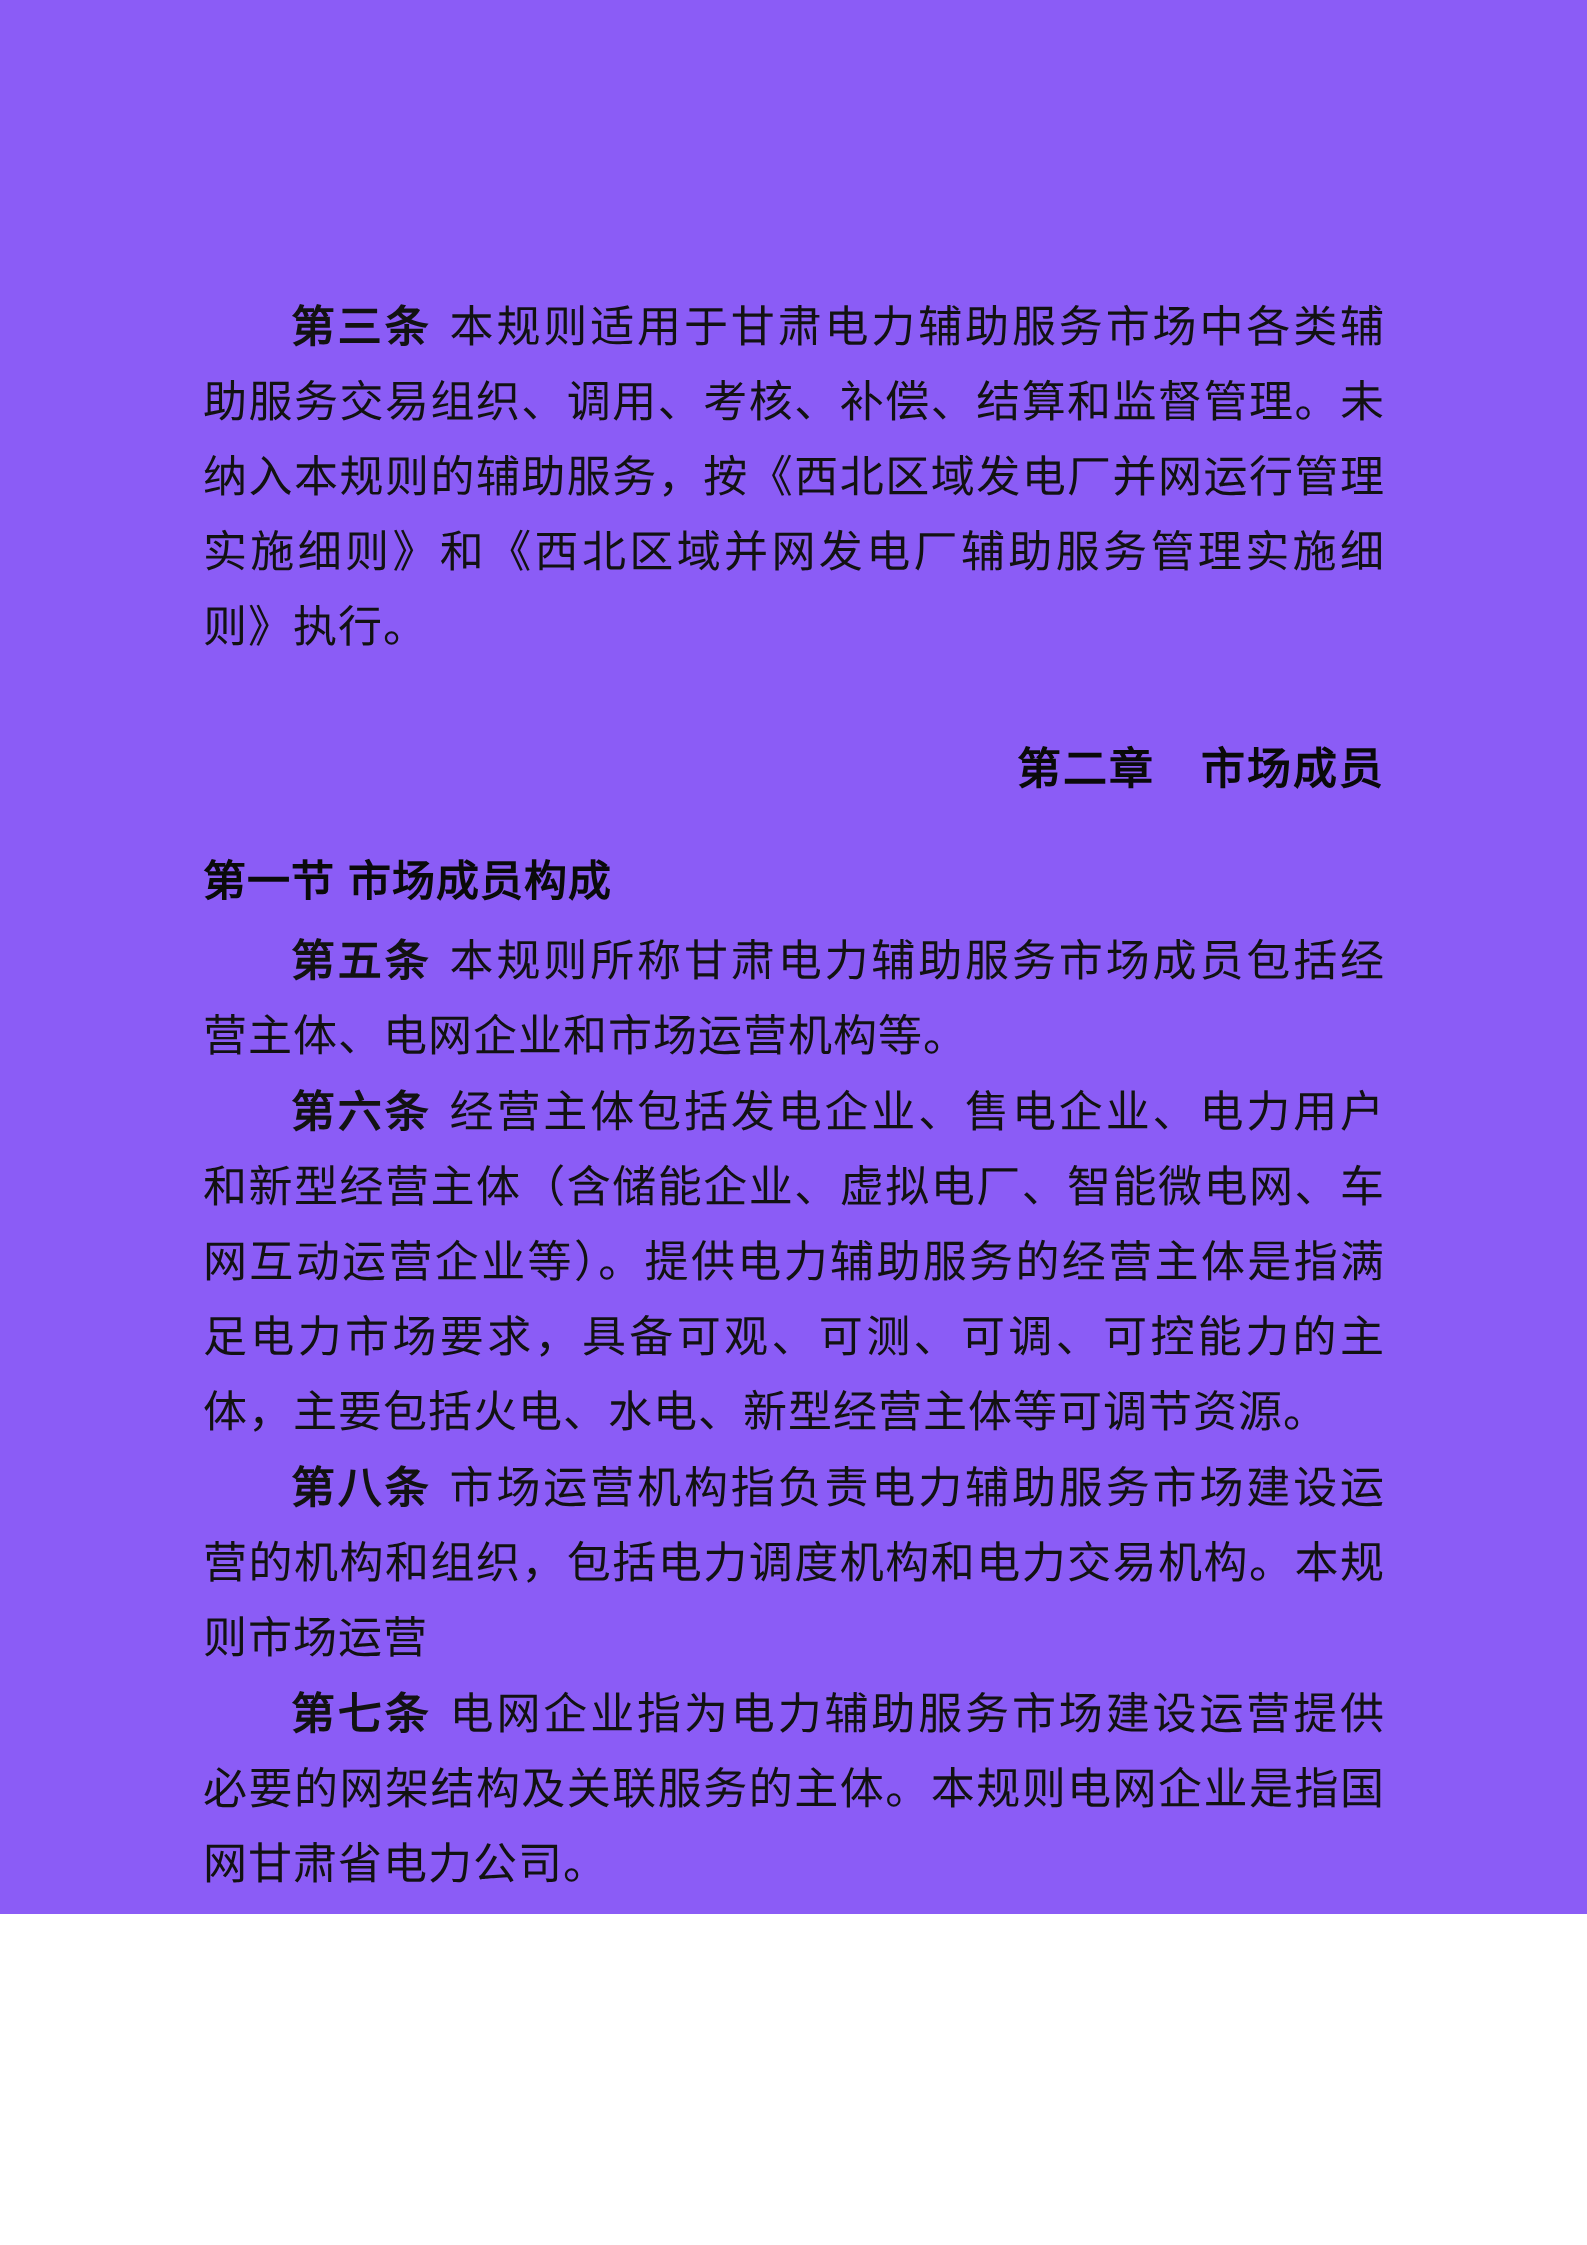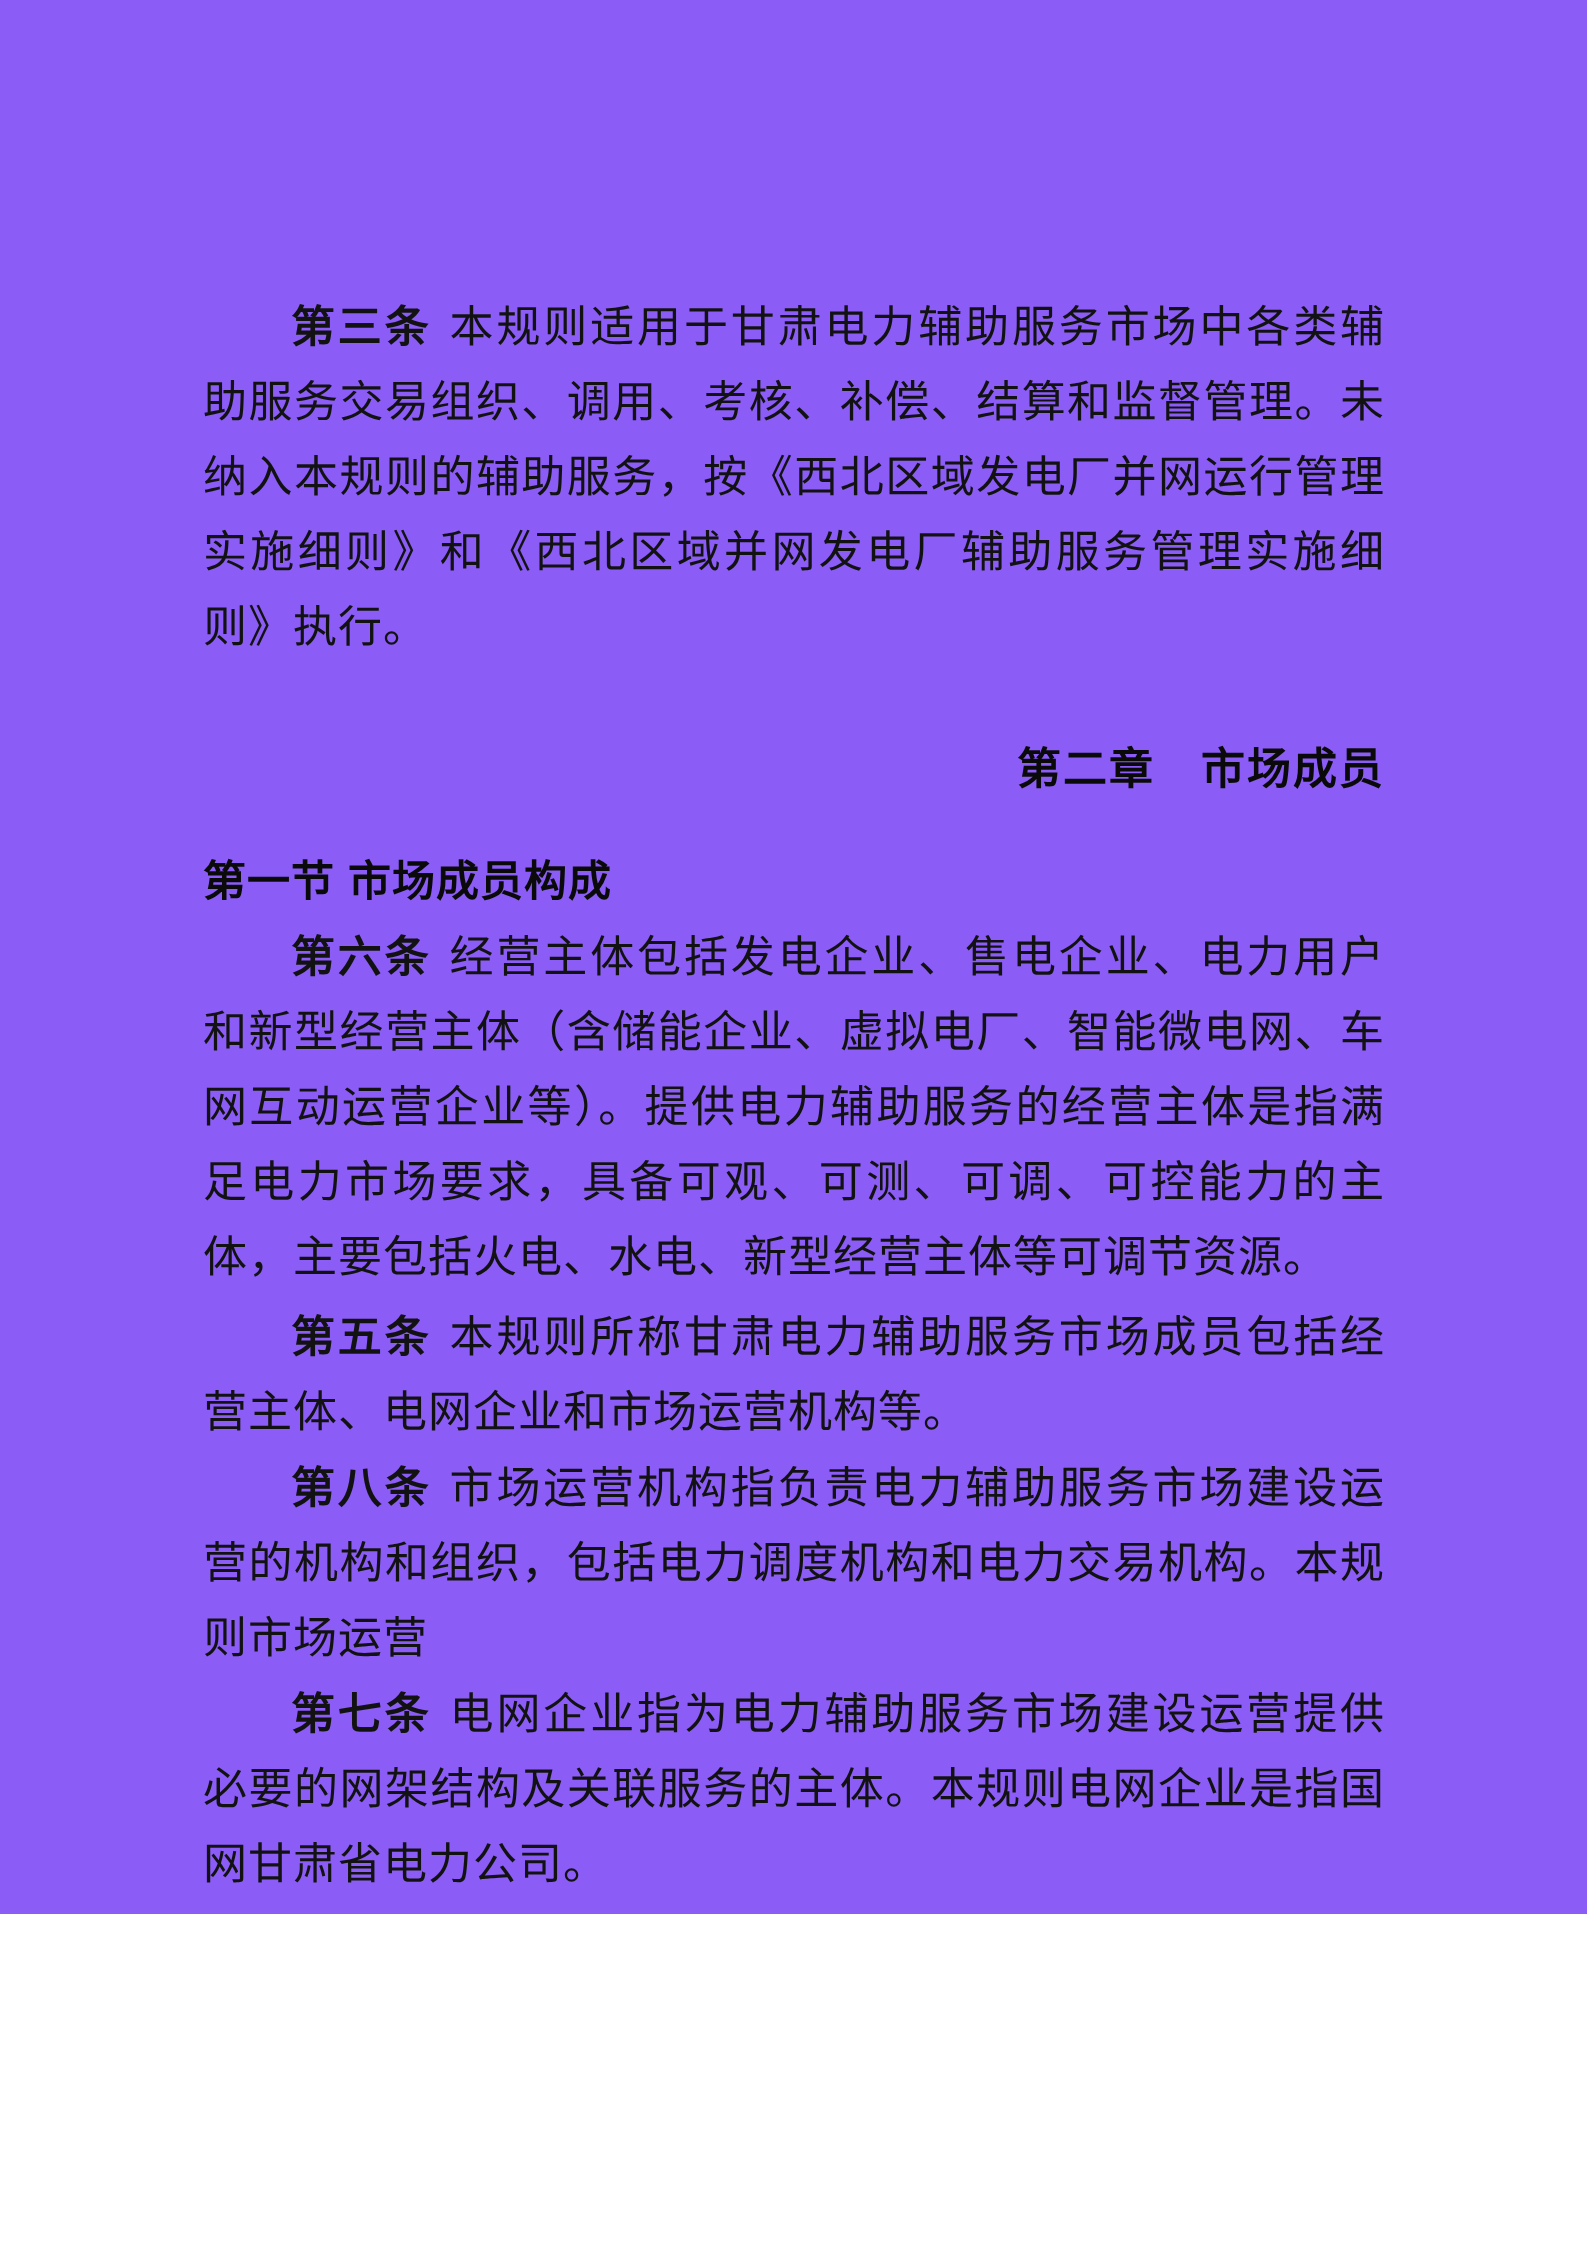--- a/index.html
+++ b/index.html
@@ -77,23 +77,23 @@
 <div class="page">
   <div class="content">
 
     <p class="article"><span class="article-label">第三条</span><span>本规则适用于甘肃电力辅助服务市场中各类辅助服务交易组织、调用、考核、补偿、结算和监督管理。未纳入本规则的辅助服务，按《西北区域发电厂并网运行管理实施细则》和《西北区域并网发电厂辅助服务管理实施细则》执行。</span></p>
 
 
     <h1 class="chapter-heading">第二章　市场成员</h1>
 
     <h2 class="section-heading">第一节 市场成员构成</h2>
 
+    <p class="article block-after-section"><span class="article-label">第五条</span><span>本规则所称甘肃电力辅助服务市场成员包括经营主体、电网企业和市场运营机构等。</span></p>
+
     <p class="article"><span class="article-label">第六条</span><span>经营主体包括发电企业、售电企业、电力用户和新型经营主体（含储能企业、虚拟电厂、智能微电网、车网互动运营企业等）。提供电力辅助服务的经营主体是指满足电力市场要求，具备可观、可测、可调、可控能力的主体，主要包括火电、水电、新型经营主体等可调节资源。</span></p>
-
-    <p class="article block-after-section"><span class="article-label">第五条</span><span>本规则所称甘肃电力辅助服务市场成员包括经营主体、电网企业和市场运营机构等。</span></p>
 
     <p class="article"><span class="article-label">第八条</span><span>市场运营机构指负责电力辅助服务市场建设运营的机构和组织，包括电力调度机构和电力交易机构。本规则市场运营</span></p>
 
     <p class="article"><span class="article-label">第七条</span><span>电网企业指为电力辅助服务市场建设运营提供必要的网架结构及关联服务的主体。本规则电网企业是指国网甘肃省电力公司。</span></p>
 
   </div>
 
   <div class="page-number">—2—</div>
 </div>
 

